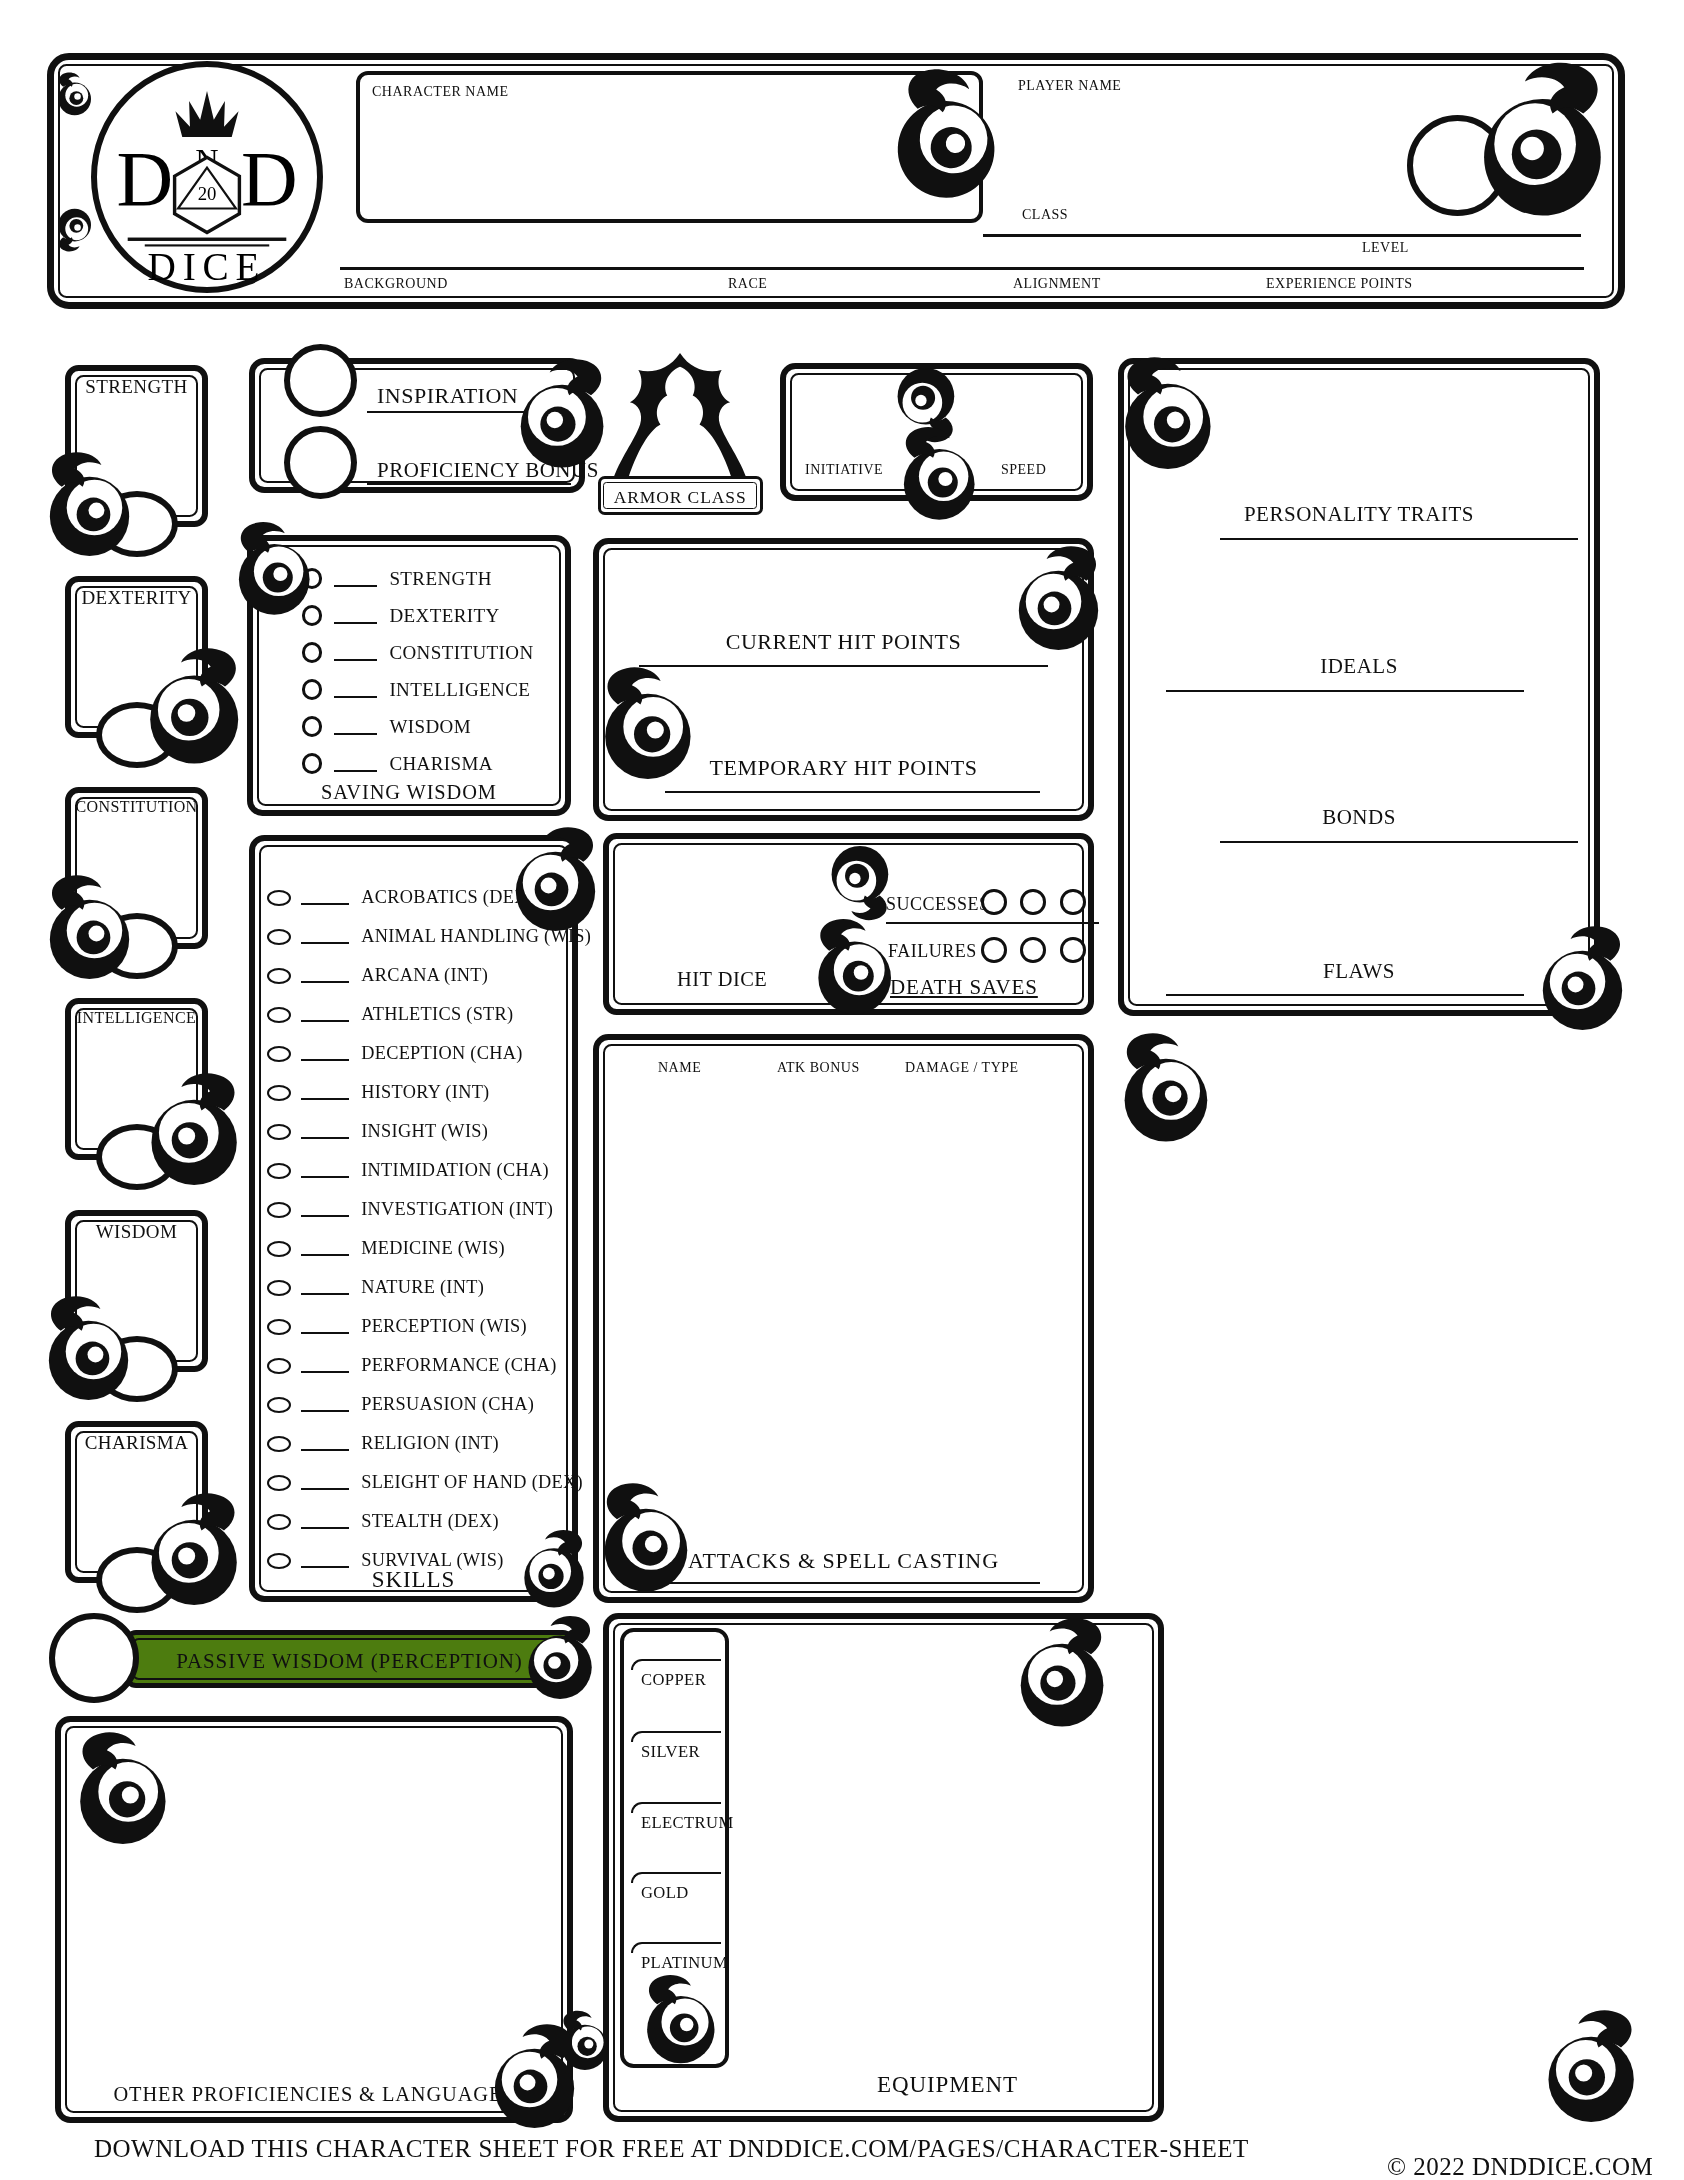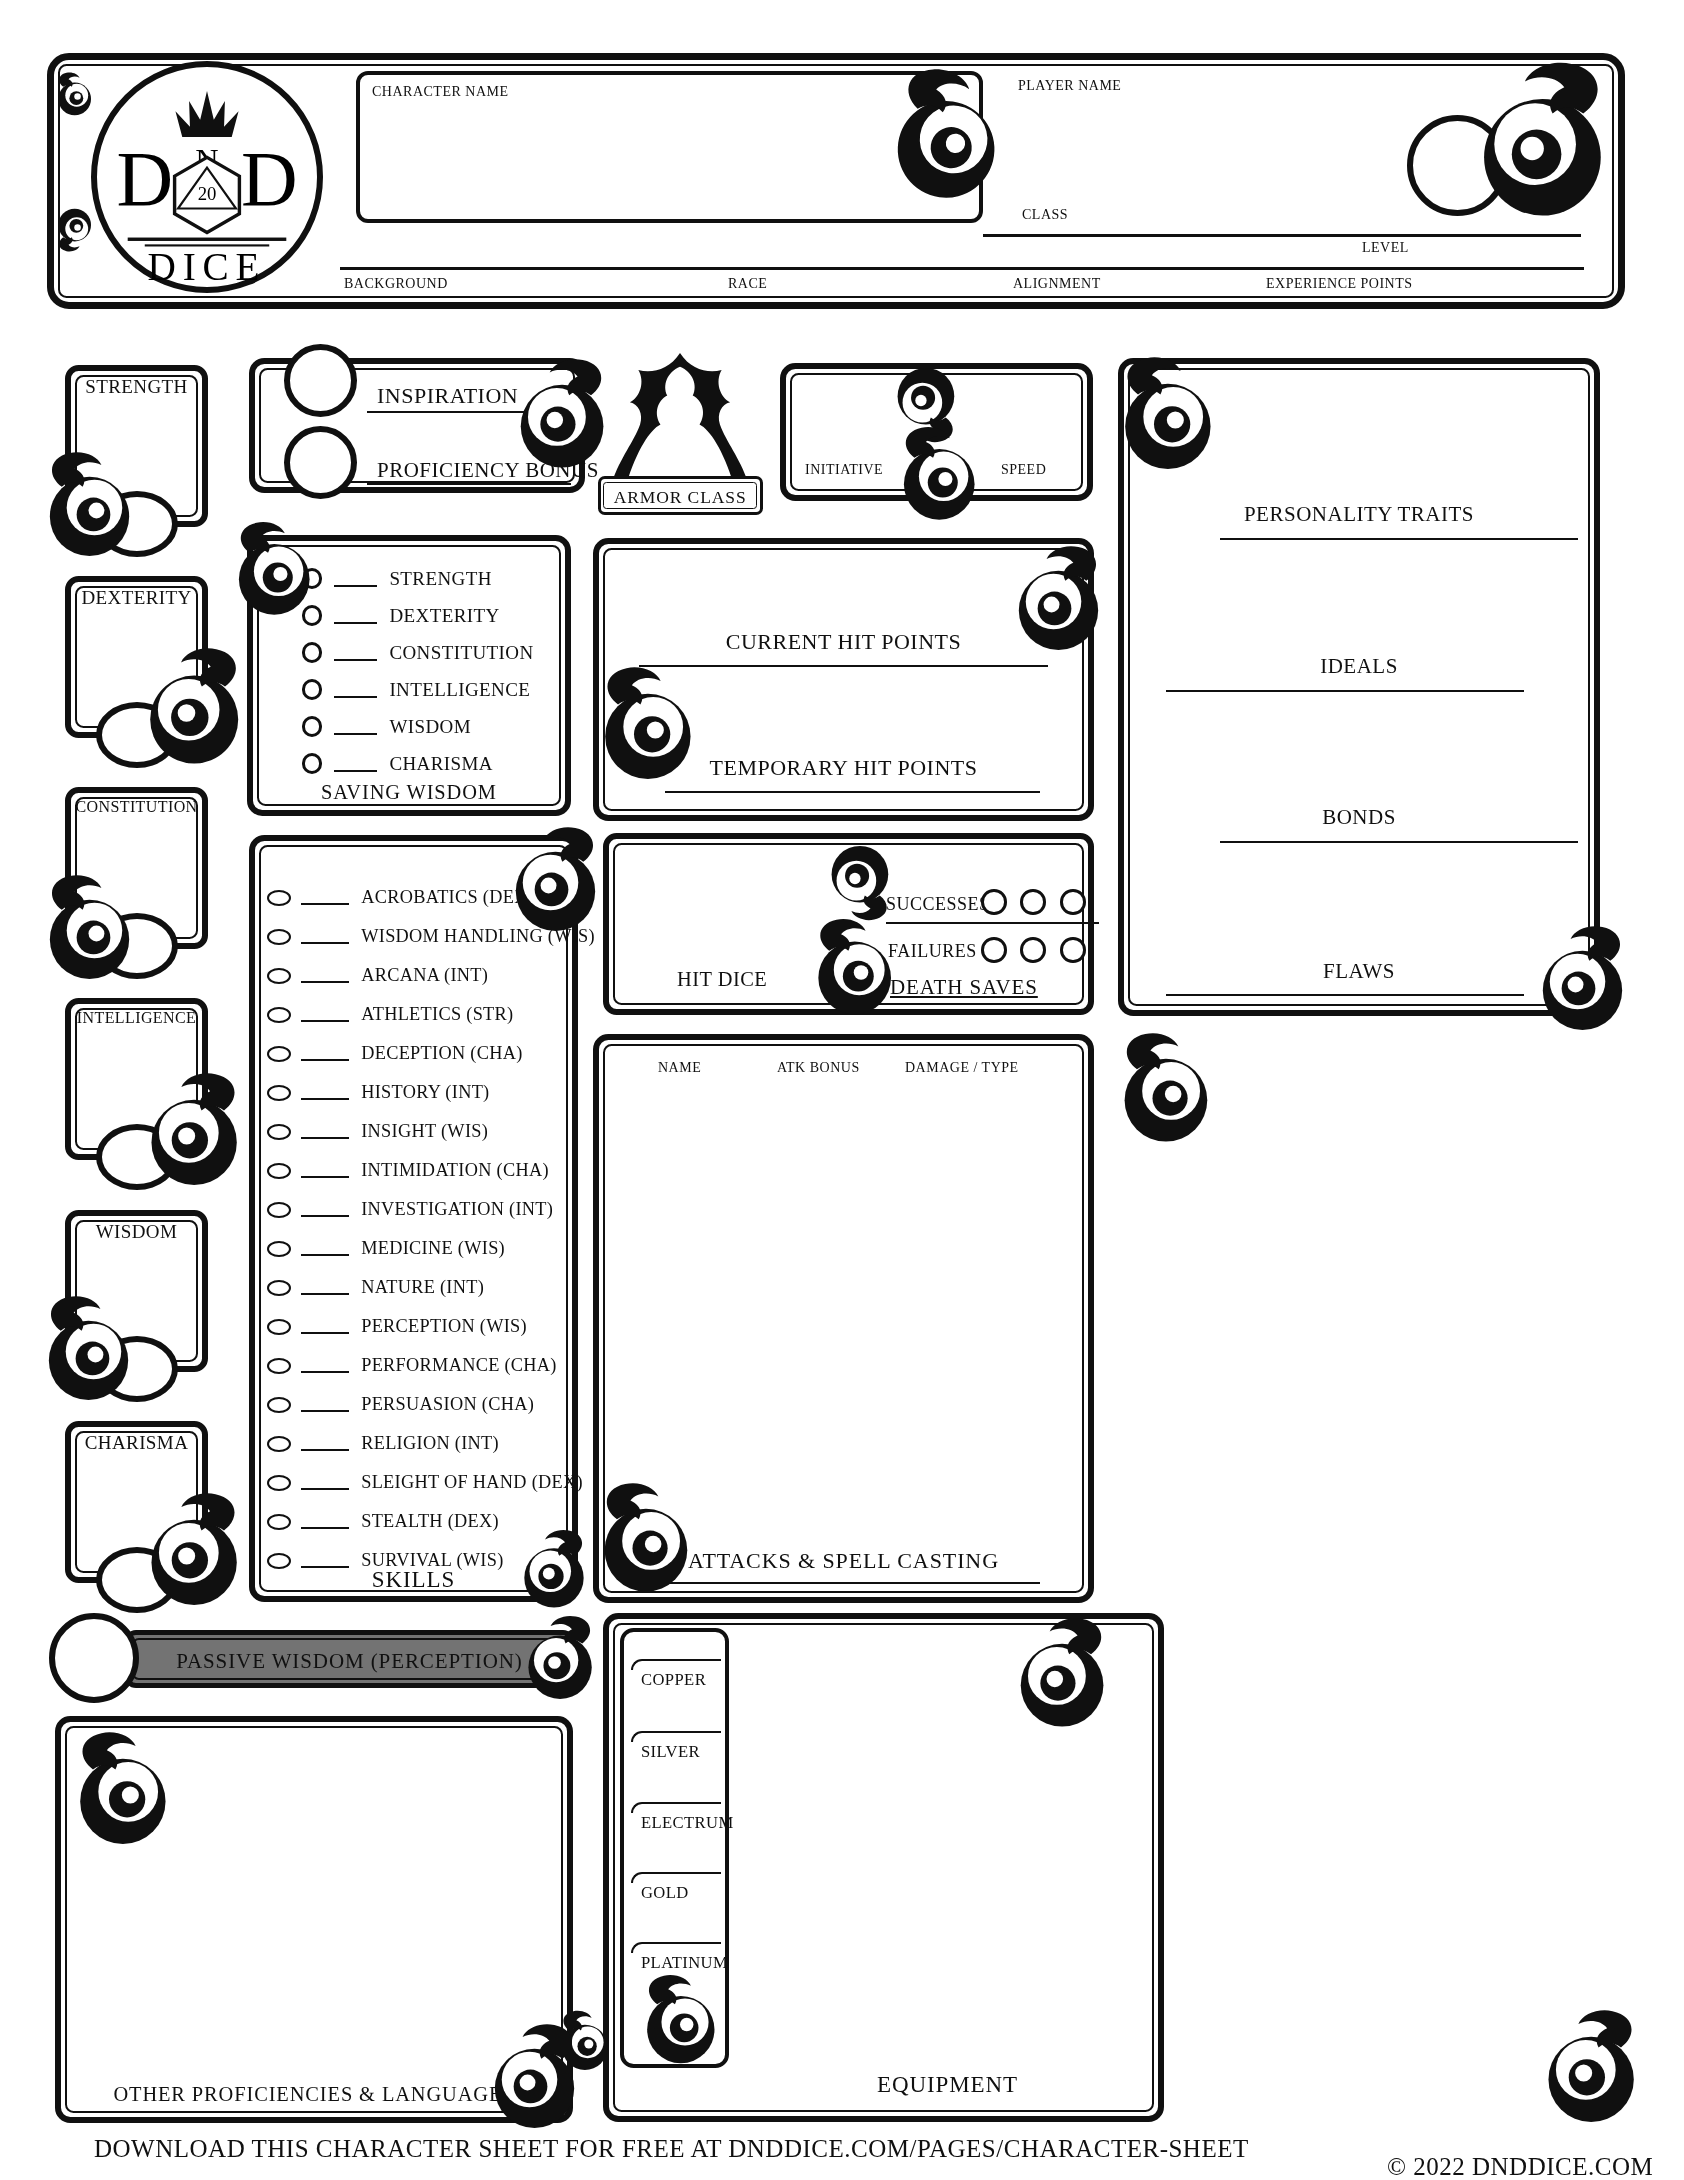--- a/index.html
+++ b/index.html
@@ -160,21 +160,21 @@
   <div class="frame" style="left:249px;top:835px;width:329px;height:767px;">
     <div style="position:absolute;left:0;right:0;top:37px;">
       <div class="krow">
           <span class="egg"></span>
           <span class="line"></span>
           <span class="txt">ACROBATICS (DEX)</span>
         </div>
       <div class="krow">
           <span class="egg"></span>
           <span class="line"></span>
-          <span class="txt">WISDOM HANDLING (WIS)</span>
+          <span class="txt">ANIMAL HANDLING (WIS)</span>
         </div>
       <div class="krow">
           <span class="egg"></span>
           <span class="line"></span>
           <span class="txt">ARCANA (INT)</span>
         </div>
       <div class="krow">
           <span class="egg"></span>
           <span class="line"></span>
           <span class="txt">ATHLETICS (STR)</span>
@@ -330,21 +330,21 @@
     <span class="lab ctr" style="top:290px;font-size:21px;">IDEALS</span>
     <div class="wl" style="left:42px;top:302px;width:358px;height:25.6px;"></div>
     <span class="lab ctr" style="top:441px;font-size:21px;">BONDS</span>
     <div class="wl" style="left:96px;top:453px;width:358px;height:25.6px;"></div>
     <span class="lab ctr" style="top:595px;font-size:21px;">FLAWS</span>
     <div class="wl" style="left:42px;top:606px;width:358px;height:25.6px;"></div>
   </div>
 
 
   <div class="circ" style="left:49px;top:1613px;width:90px;height:90px;border-width:6.8px;"></div>
-  <div style="position:absolute;left:124px;top:1630px;width:451px;height:58px;background:#737373;border:5.1px solid var(--ink);border-radius:12px;">
+  <div style="position:absolute;left:124px;top:1630px;width:451px;height:58px;background:#4d7c0f;border:5.1px solid var(--ink);border-radius:12px;">
     <div style="position:absolute;inset:3.4px;border:2.1px solid var(--ink);border-radius:6.8px;"></div>
     <div class="btitle" style="top:13.6px;font-size:21px;">PASSIVE WISDOM (PERCEPTION)</div>
   </div>
 
   <div class="frame" style="left:55px;top:1716px;width:518px;height:407px;">
     <span class="btitle" style="top:361px;font-size:20.4px;">OTHER PROFICIENCIES &amp; LANGUAGES</span>
   </div>
 
   <div class="footer" style="left:94px;top:2135px;">DOWNLOAD THIS CHARACTER SHEET FOR FREE AT DNDDICE.COM/PAGES/CHARACTER-SHEET</div>
   <div class="footer" style="left:1387px;top:2153px;">© 2022 DNDDICE.COM</div>

